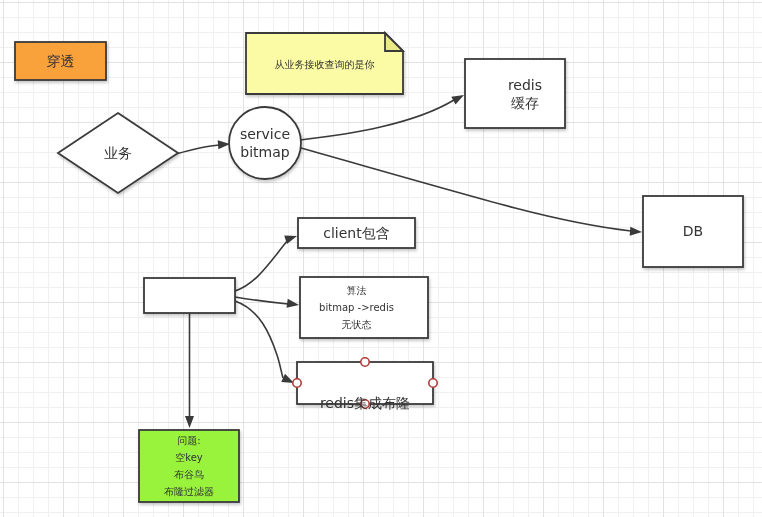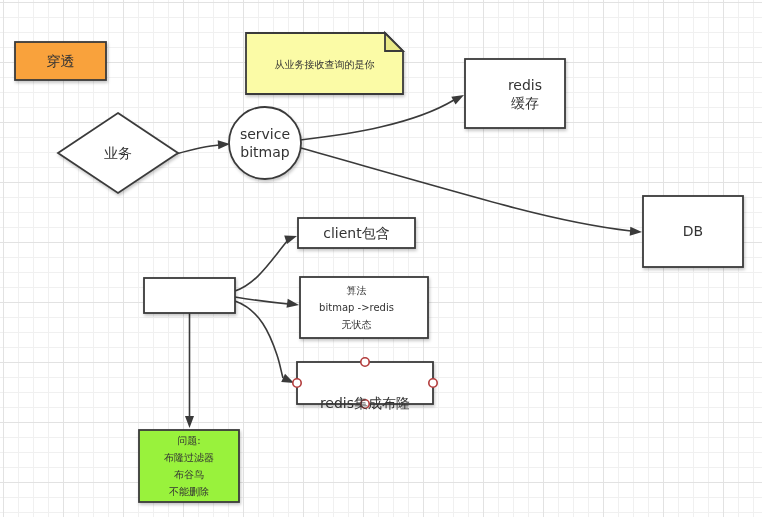--- a/index.html
+++ b/index.html
@@ -124,18 +124,18 @@
   <div class="lbl small" style="left:300px;top:277px;width:113px;height:61px;">
     <span>算法</span>
     <span>bitmap -&gt;redis</span>
     <span>无状态</span>
   </div>
 
   <div class="lbl" style="left:297px;top:382px;width:136px;height:42px;">redis集成布隆</div>
 
   <div class="lbl small" style="left:139px;top:430px;width:100px;height:72px;align-items:center;">
     <span>问题:</span>
+    <span>空key</span>
+    <span>布谷鸟</span>
     <span>布隆过滤器</span>
-    <span>布谷鸟</span>
-    <span>不能删除</span>
   </div>
 
 </div>
 
 </body></html>

